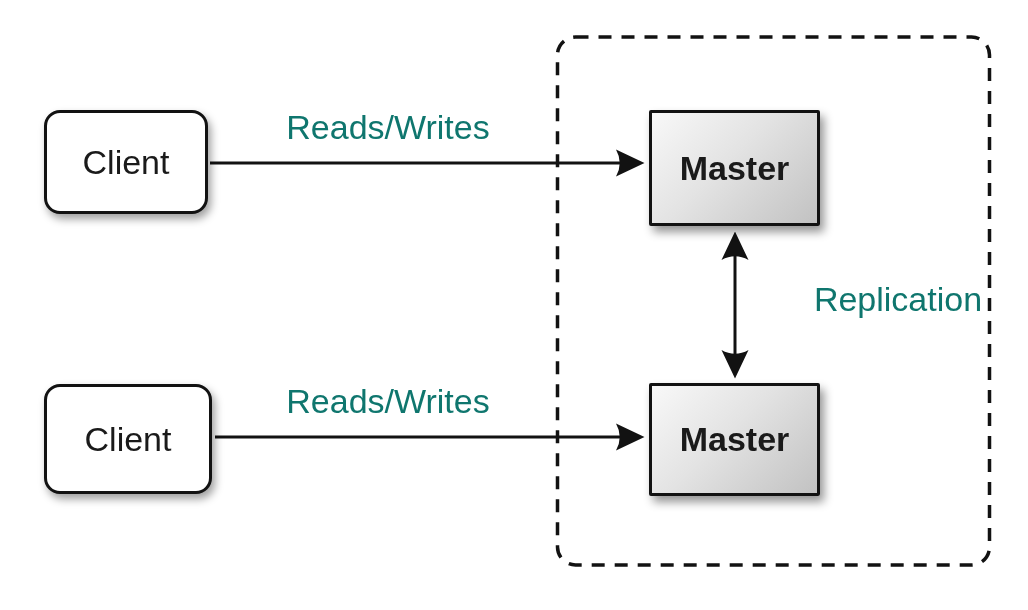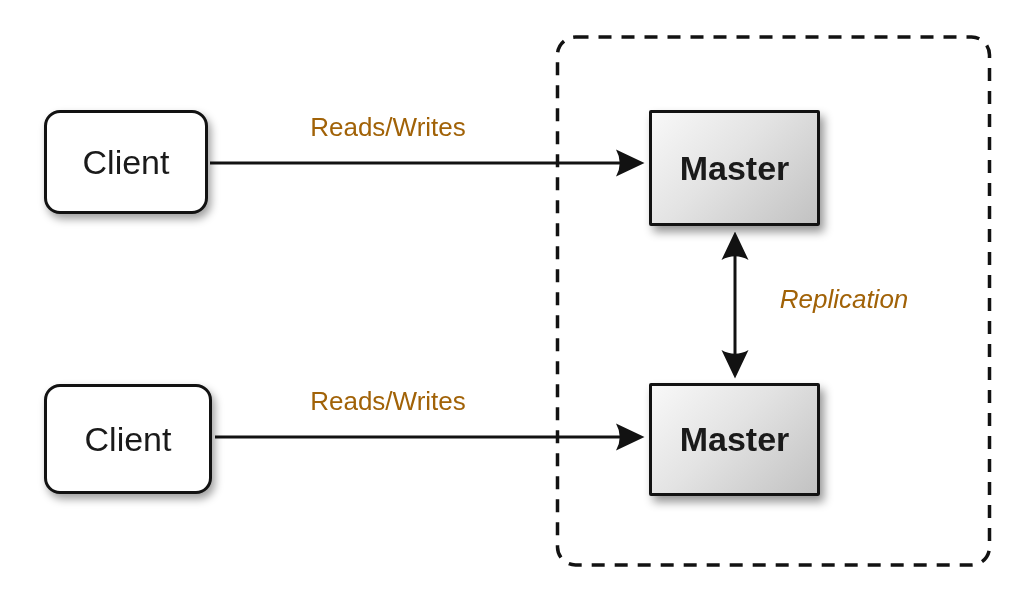--- a/index.html
+++ b/index.html
@@ -43,27 +43,27 @@
     background: linear-gradient(135deg, #f8f8f8 0%, #e3e3e3 45%, #c2c2c2 100%);
     border-radius: 2px;
     box-shadow: 4px 6px 10px rgba(0,0,0,0.42);
     font-weight: bold;
   }
   .master-top    { left: 649px; top: 110px; width: 171px; height: 116px; }
   .master-bottom { left: 649px; top: 383px; width: 171px; height: 113px; }
   .edge-label {
     position: absolute;
     transform: translate(-50%, -50%);
-    font-size: 26px;
+    font-size: 34px;
     white-space: nowrap;
-    color: #a16207;
+    color: #0f766e;
   }
   .label-rw-top    { left: 388px; top: 127px; }
   .label-rw-bottom { left: 388px; top: 401px; }
-  .label-replication { left: 844px; top: 299px; font-style: italic; }
+  .label-replication { left: 898px; top: 299px; }
 </style>
 </head>
 <body>
 
 <div class="canvas">
 
   <svg class="arrow-layer" viewBox="0 0 1028 610" xmlns="http://www.w3.org/2000/svg">
     <defs>
       <marker id="arrowhead" viewBox="0 0 10 10" refX="8.5" refY="5" markerWidth="10" markerHeight="10" orient="auto-start-reverse">
         <path d="M0.5,0.5 Q3,5 0.5,9.5 L10,5 Z" fill="#121212"></path>

